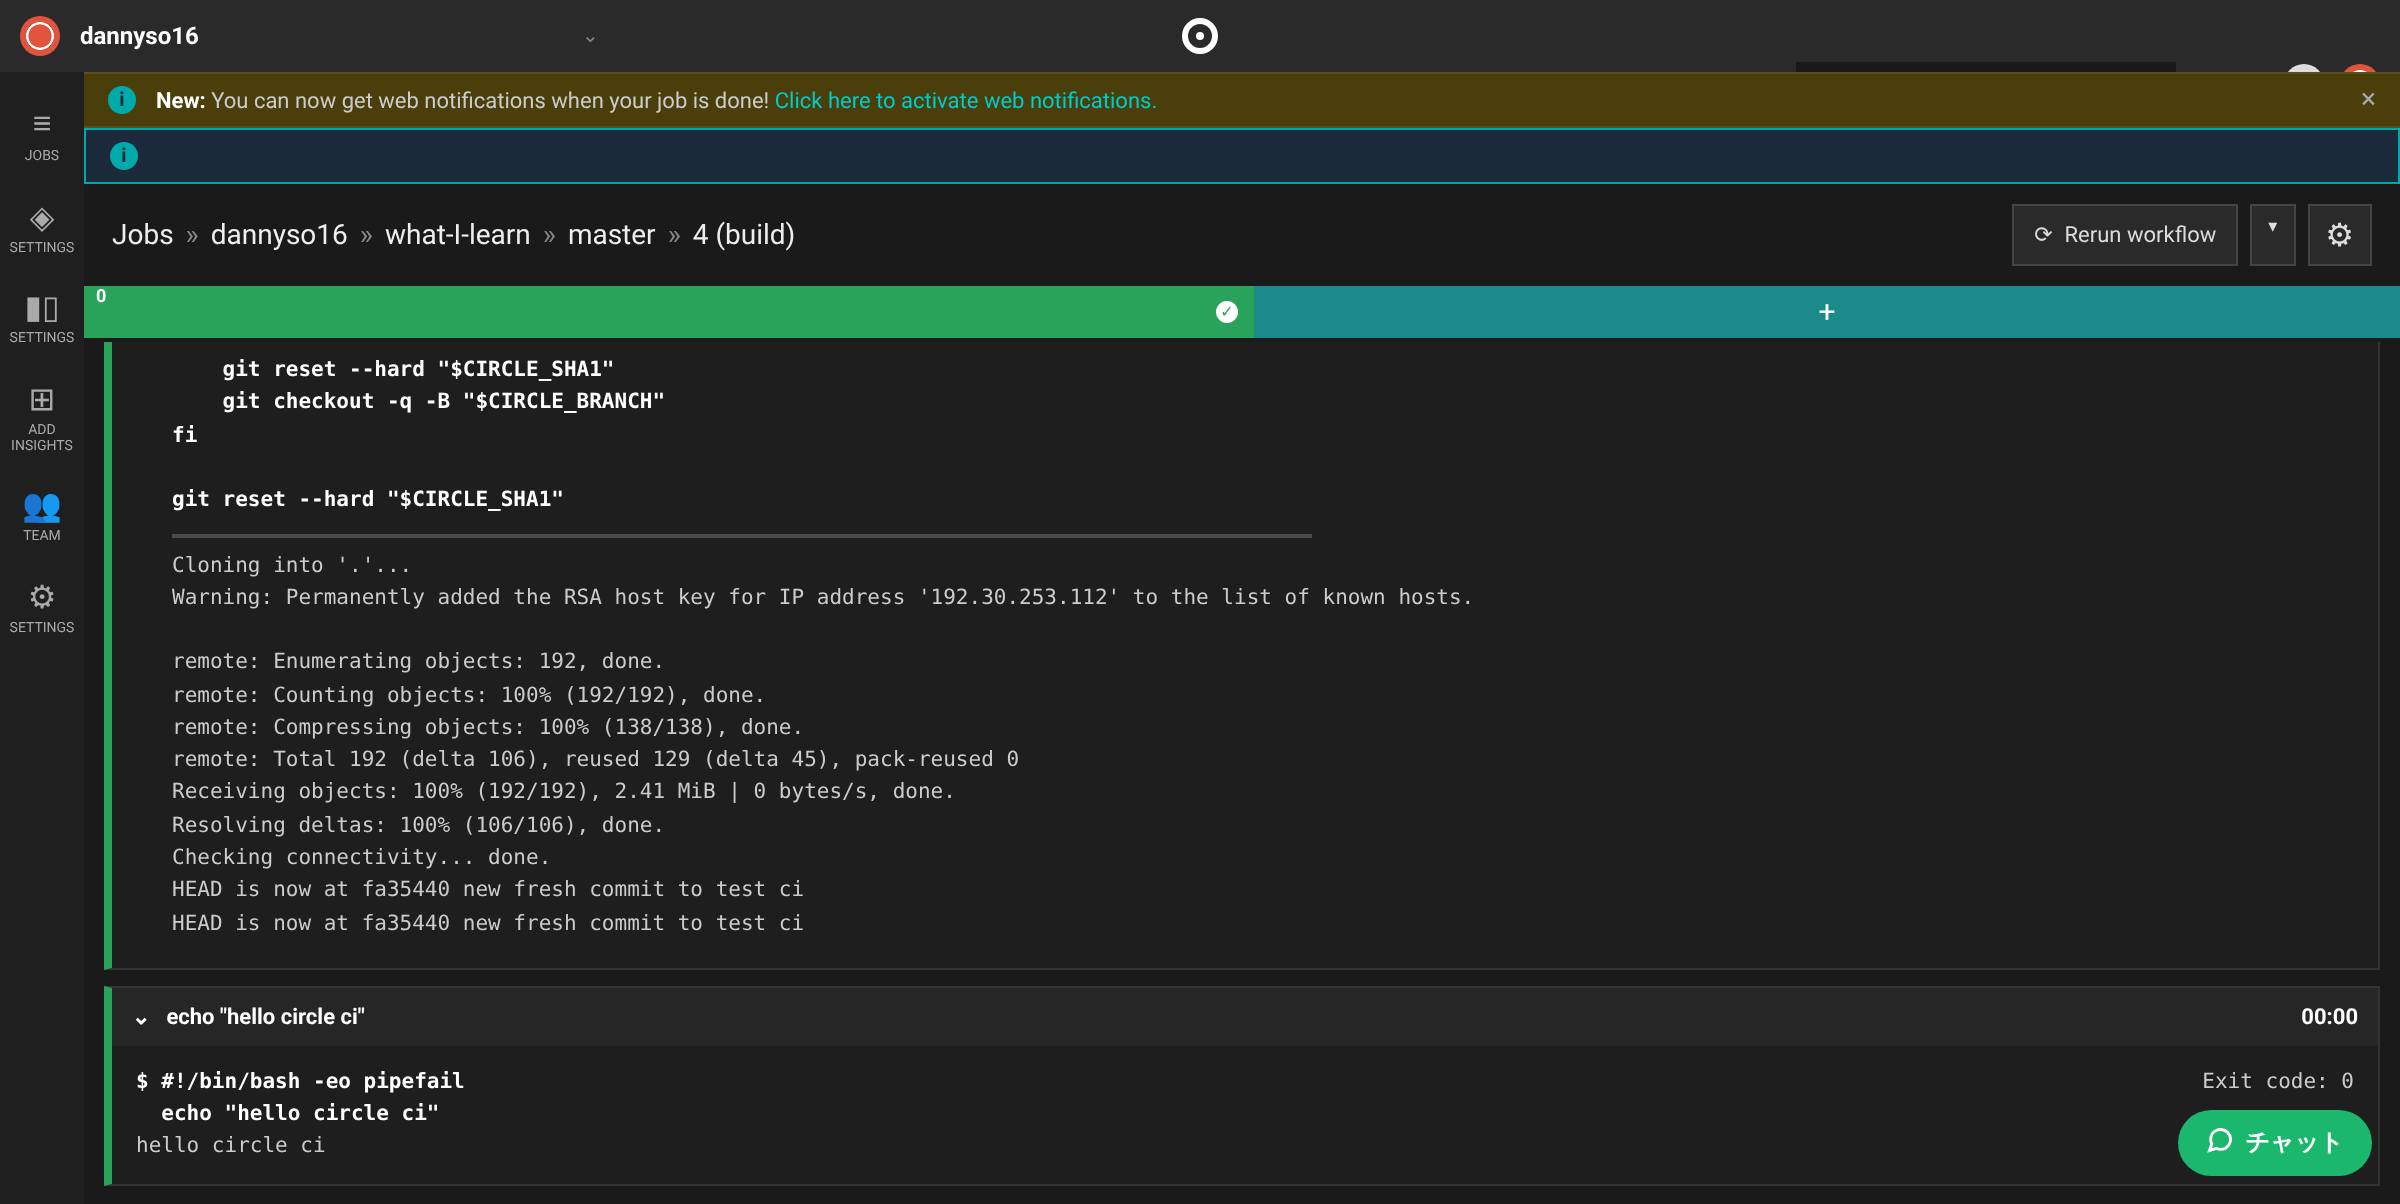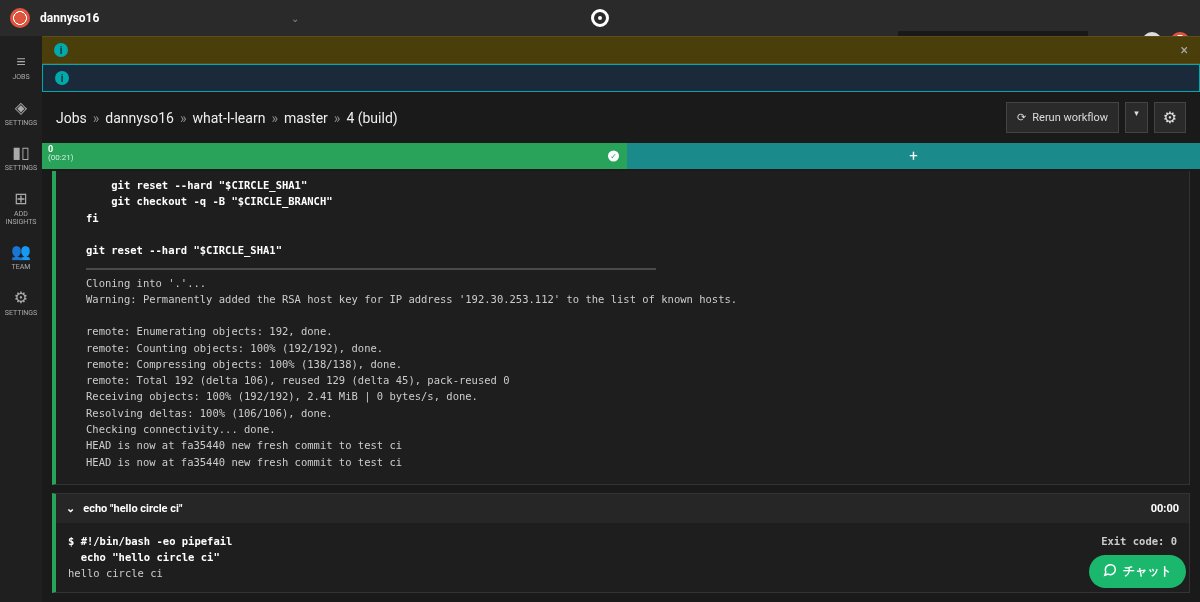--- a/index.html
+++ b/index.html
@@ -52,21 +52,21 @@
     .tab-teal { background: #1a8a8a; flex: 1; position: relative; display: flex; align-items: center; justify-content: center; }
     .tab-teal .plus { color: #fff; font-size: 15px; font-weight: normal; }
 
     .content { flex: 1; padding: 2px 10px 10px 10px; overflow: auto; }
     .step-block { border: 1px solid #333; margin-bottom: 6px; border-left: 4px solid #2aa35a; }
     .step-header-bar { background: #262626; display: flex; align-items: center; padding: 8px 10px; font-size: 11px; font-weight: bold; color: #fff; cursor: pointer; justify-content: space-between; }
     .step-header-bar .left { display: flex; align-items: center; gap: 8px; }
     .step-body { background: #1e1e1e; padding: 10px 12px; font-family: "Menlo", "Consolas", monospace; font-size: 10.5px; color: #ccc; line-height: 1.55; white-space: pre; position: relative; }
     .step-body.first { border-left: 4px solid #2aa35a; border-right: 1px solid #333; border-bottom: 1px solid #333; margin: 0 0 8px 0; padding: 6px 12px 14px 30px; }
     .step-body b { color: #fff; font-weight: bold; }
-    .exit-code { position: absolute; top: 10px; right: 12px; font-size: 10.5px; color: #ccc; font-weight: bold; }
+    .exit-code { position: absolute; top: 10px; right: 12px; font-size: 10.5px; color: #ccc; font-weight: normal; }
     .highlight { display: inline-block; background: #4a4a4a; width: 570px; height: 2px; }
 
     .chat-btn { position: absolute; bottom: 14px; right: 14px; background: #1ab76c; color: #fff; padding: 8px 14px; border-radius: 20px; display: flex; align-items: center; gap: 6px; font-size: 12px; font-weight: bold; cursor: pointer; }
   </style>
 </head>
 <body>
 
 <div class="topbar">
   <div class="topbar-left">
     <div class="topbar-logo"></div>
@@ -118,20 +118,21 @@
       </div>
     <div class="sidebar-item">
         <div class="icon">⚙</div>
         <div class="label">SETTINGS</div>
       </div>
   </div>
 
   <div class="main">
     <div class="banner banner-yellow">
       <span class="info-icon">i</span>
+      <span><b>New:</b><span> You can now get web notifications when your job is done! </span><a>Click here to activate web notifications.</a></span>
       <span class="close">×</span>
     </div>
     <div class="banner banner-blue">
       <span class="info-icon">i</span>
     </div>
 
     <div class="breadcrumb-bar">
       <div class="breadcrumb">
         <span>Jobs</span>
           <span class="sep">»</span>
@@ -149,21 +150,20 @@
             <span>Rerun workflow</span>
           </div>
         <div class="btn-dropdown">▾</div>
         <div class="btn-gear"><span>⚙</span></div>
       </div>
     </div>
 
     <div class="tabs">
       <div class="tab-green">
         <div class="tab-label">0</div>
-        <div class="tab-time">(00:21)</div>
         <div class="check">✓</div>
       </div>
       <div class="tab-teal">
           <span class="plus">+</span>
         </div>
     </div>
 
     <div class="content">
       <div class="step-body first"><b>    git reset --hard "$CIRCLE_SHA1"
     git checkout -q -B "$CIRCLE_BRANCH"

